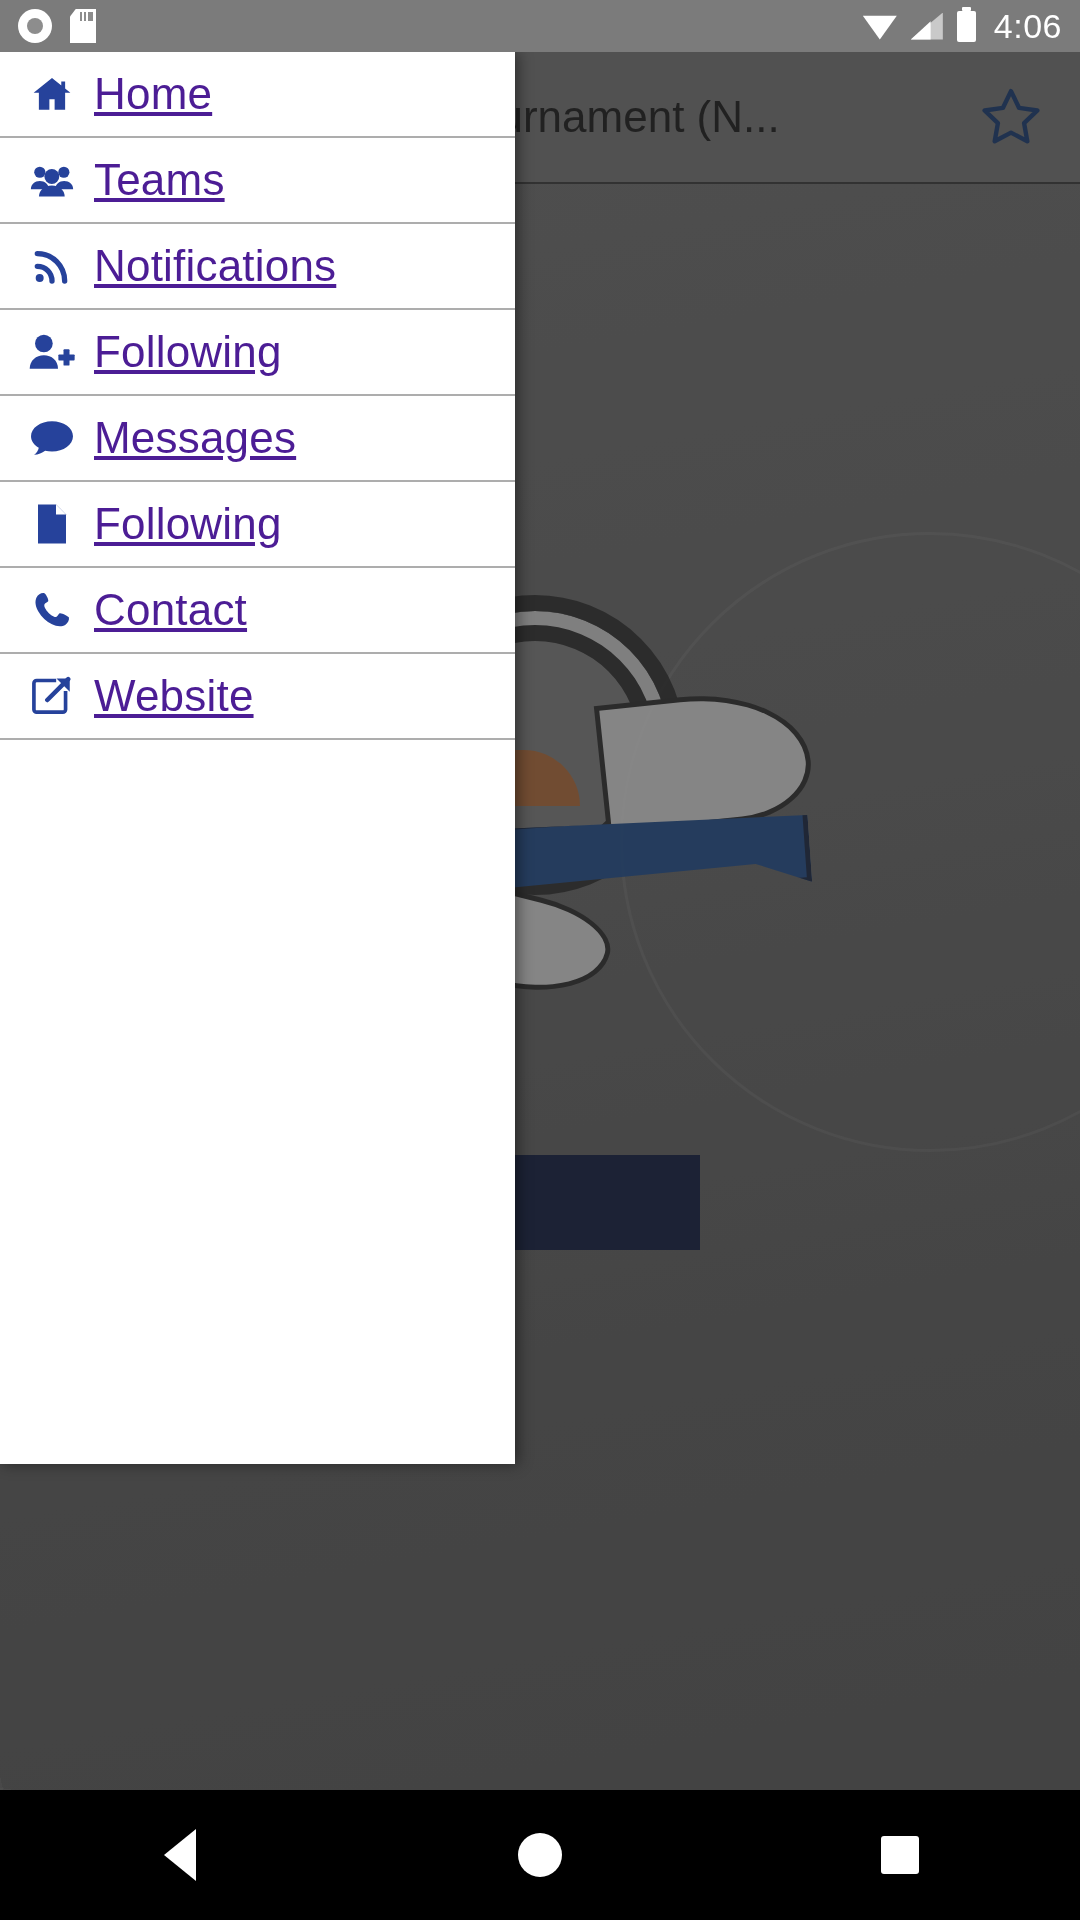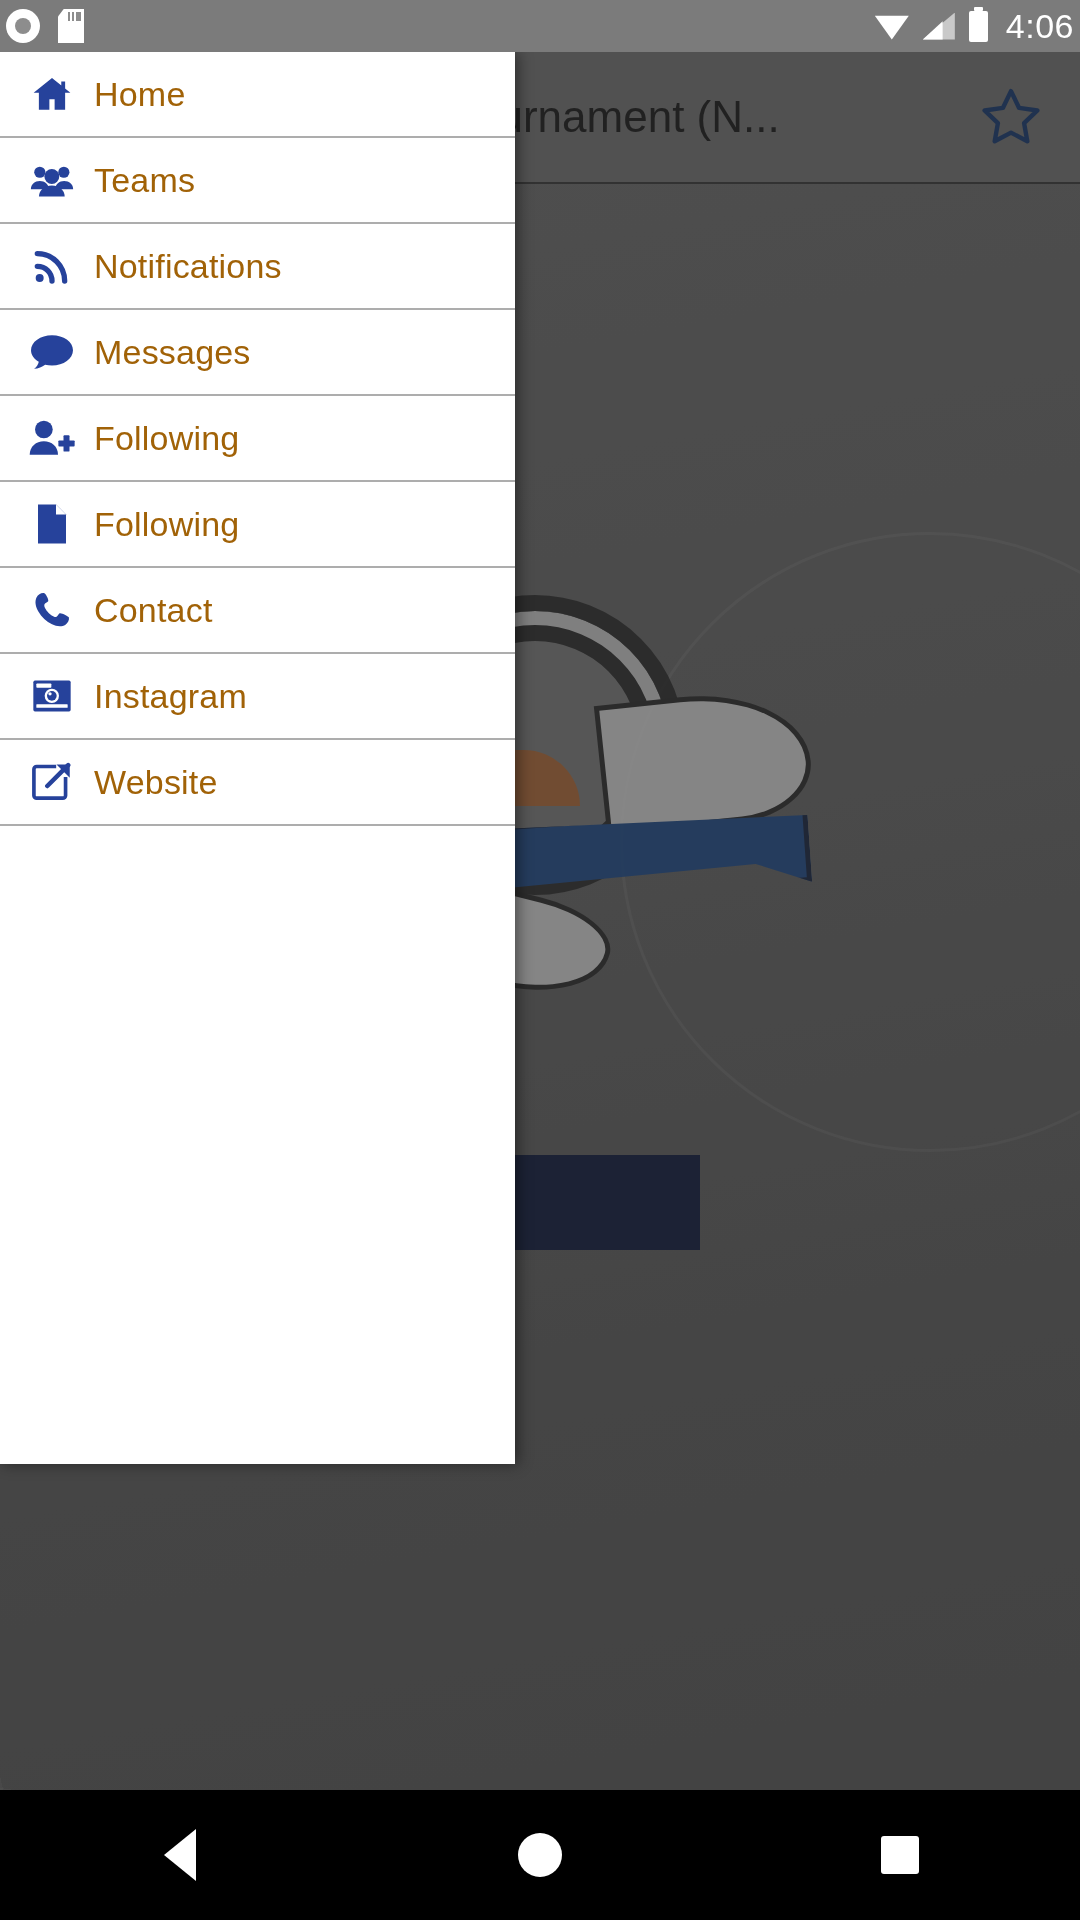--- a/index.html
+++ b/index.html
@@ -26,21 +26,21 @@
   }
   .field-arc {
     position:absolute; right:-160px; top:400px; width:620px; height:620px;
     border:3px solid rgba(255,255,255,0.07); border-radius:50%;
   }
 
   
   #status-bar {
     position:absolute; left:0; top:0; width:1080px; height:52px;
     background:#7b7b7b; z-index:40;
-    display:flex; align-items:center; padding:0 6px;
+    display:flex; align-items:center; padding:0 18px;
   }
   .sb-left { display:flex; align-items:center; gap:18px; }
   .sb-right { margin-left:auto; display:flex; align-items:center; gap:14px; }
   .ic-cd { width:34px; height:34px; border-radius:50%; background:#fff;
            display:flex; align-items:center; justify-content:center; }
   .ic-cd i { width:16px; height:16px; border-radius:50%; background:#8d8d8d; display:block; }
   .ic-sd { width:26px; height:34px; background:#fff;
            clip-path:polygon(22% 0,100% 0,100% 100%,0 100%,0 22%); position:relative; }
   .ic-sd b { position:absolute; right:3px; top:3px; width:13px; height:9px;
              background:#8d8d8d;
@@ -126,21 +126,21 @@
     height:86px; display:flex; align-items:center;
     padding-left:24px; border-bottom:2px solid #adadad;
     background:#fff;
   }
   .drawer-item:last-child { border-bottom:2px solid #adadad; }
   .di-icon {
     width:56px; min-width:56px; display:flex; align-items:center; justify-content:center;
     margin-right:14px;
   }
   .di-icon svg { display:block; }
-  .di-label { font-size:34px; color:#a16207; letter-spacing:0.2px; }
+  .di-label { font-size:44px; color:#4c1d95; letter-spacing:0.2px;text-decoration:underline; }
   #drawer-filler { height:100%; background:#fff; }
 
   
   #nav-bar {
     position:absolute; left:0; bottom:0; width:1080px; height:130px;
     background:#000; z-index:50; display:flex; align-items:center;
   }
   .nav-btn { flex:1; display:flex; align-items:center; justify-content:center; }
   .nav-back { width:0;height:0; border-top:26px solid transparent;
               border-bottom:26px solid transparent; border-right:32px solid #fff; }
@@ -228,73 +228,60 @@
         <circle cx="4.6" cy="19.2" r="2.4" fill="#26429B" stroke="none"></circle>
         <path d="M3.2 12.2c5 0 8.8 3.8 8.8 8.8"></path>
         <path d="M3.2 4.6c9.1 0 16.4 7.3 16.4 16.4"></path>
       </svg>
     </span>
     <span class="di-label">Notifications</span>
   </div>
 
   <div class="drawer-item">
     <span class="di-icon">
-      <svg width="44" height="38" viewBox="0 0 24 21" fill="#26429B">
-        <path d="M12 1.2C5.6 1.2.4 4.9.4 9.5c0 2.6 1.7 4.9 4.3 6.4-.3 1.6-1.3 3-2.6 3.9 2.3-.2 4.5-1 6.1-2.3 1.2.3 2.5.4 3.8.4 6.4 0 11.6-3.7 11.6-8.4S18.4 1.2 12 1.2z"></path>
-      </svg>
-    </span>
-    <span class="di-label">Messages</span>
-  </div>
-
-  <div class="drawer-item">
-    <span class="di-icon">
       <svg width="46" height="40" viewBox="0 0 26 22" fill="#26429B">
         <circle cx="8.4" cy="6.2" r="5"></circle>
         <path d="M0.4 20.5c0-4.6 3.6-7.6 8-7.6s8 3 8 7.6z"></path>
         <rect x="16.6" y="12.4" width="9.2" height="3.4" rx="0.5"></rect>
         <rect x="19.5" y="9.5" width="3.4" height="9.2" rx="0.5"></rect>
       </svg>
     </span>
     <span class="di-label">Following</span>
   </div>
 
   <div class="drawer-item">
     <span class="di-icon">
+      <svg width="44" height="38" viewBox="0 0 24 21" fill="#26429B">
+        <path d="M12 1.2C5.6 1.2.4 4.9.4 9.5c0 2.6 1.7 4.9 4.3 6.4-.3 1.6-1.3 3-2.6 3.9 2.3-.2 4.5-1 6.1-2.3 1.2.3 2.5.4 3.8.4 6.4 0 11.6-3.7 11.6-8.4S18.4 1.2 12 1.2z"></path>
+      </svg>
+    </span>
+    <span class="di-label">Messages</span>
+  </div>
+
+  <div class="drawer-item">
+    <span class="di-icon">
       <svg width="34" height="42" viewBox="0 0 18 24" fill="#26429B">
         <path d="M1 0.8h10.3L17 6.5V23.2H1z"></path>
         <path d="M11.3 0.8L17 6.5h-5.7z" fill="#fff"></path>
       </svg>
     </span>
     <span class="di-label">Following</span>
   </div>
 
   <div class="drawer-item">
     <span class="di-icon">
       <svg width="38" height="38" viewBox="0 0 22 22" fill="#26429B">
         <path d="M6.1 1.1C4.5 1 2.9 2.1 2.1 3.6c-1.3 2.5-.5 5.7 1 8.2 1.8 3.1 4.7 5.9 7.9 7.5 2.5 1.2 5.6 1.7 7.8.2 1.3-.9 2.3-2.6 2-4.1-.2-.9-4.6-3-5.4-2.5-.6.4-1.2 1.9-2 2.1-1.3.3-3.5-1.4-4.6-2.6-1.1-1.2-2.6-3.3-2.2-4.6.2-.8 1.8-1.3 2.2-1.9.5-.8-1.5-4.9-2.7-4.8z"></path>
       </svg>
     </span>
     <span class="di-label">Contact</span>
   </div>
 
 
 
-  <div class="drawer-item">
-    <span class="di-icon">
-      <svg width="40" height="36" viewBox="0 0 24 21">
-        <rect x="0.8" y="1.2" width="22.4" height="18.6" rx="1" fill="#26429B"></rect>
-        <rect x="2.6" y="3" width="9" height="2.6" rx="0.5" fill="#fff"></rect>
-        <rect x="2.6" y="15.4" width="18.8" height="2.2" rx="0.4" fill="#fff"></rect>
-        <circle cx="11.9" cy="10.4" r="4.3" fill="#fff"></circle>
-        <circle cx="11.9" cy="10.4" r="2.9" fill="#26429B"></circle>
-        <circle cx="10.8" cy="9.2" r="1" fill="#fff"></circle>
-      </svg>
-    </span>
-    <span class="di-label">Instagram</span>
-  </div>
 
   <div class="drawer-item">
     <span class="di-icon">
       <svg width="42" height="40" viewBox="0 0 24 23" fill="none" stroke="#26429B" stroke-width="2.1">
         <path d="M14.4 2.6H3.2c-.9 0-1.6.7-1.6 1.6v15c0 .9.7 1.6 1.6 1.6h15c.9 0 1.6-.7 1.6-1.6V8.6"></path>
         <path d="M9.3 13.8L21.3 1.8" stroke-width="2.6" stroke-linecap="round"></path>
         <path d="M14.6 1.5h7.6v7.6" fill="#26429B" stroke="none"></path>
       </svg>
     </span>
     <span class="di-label">Website</span>

